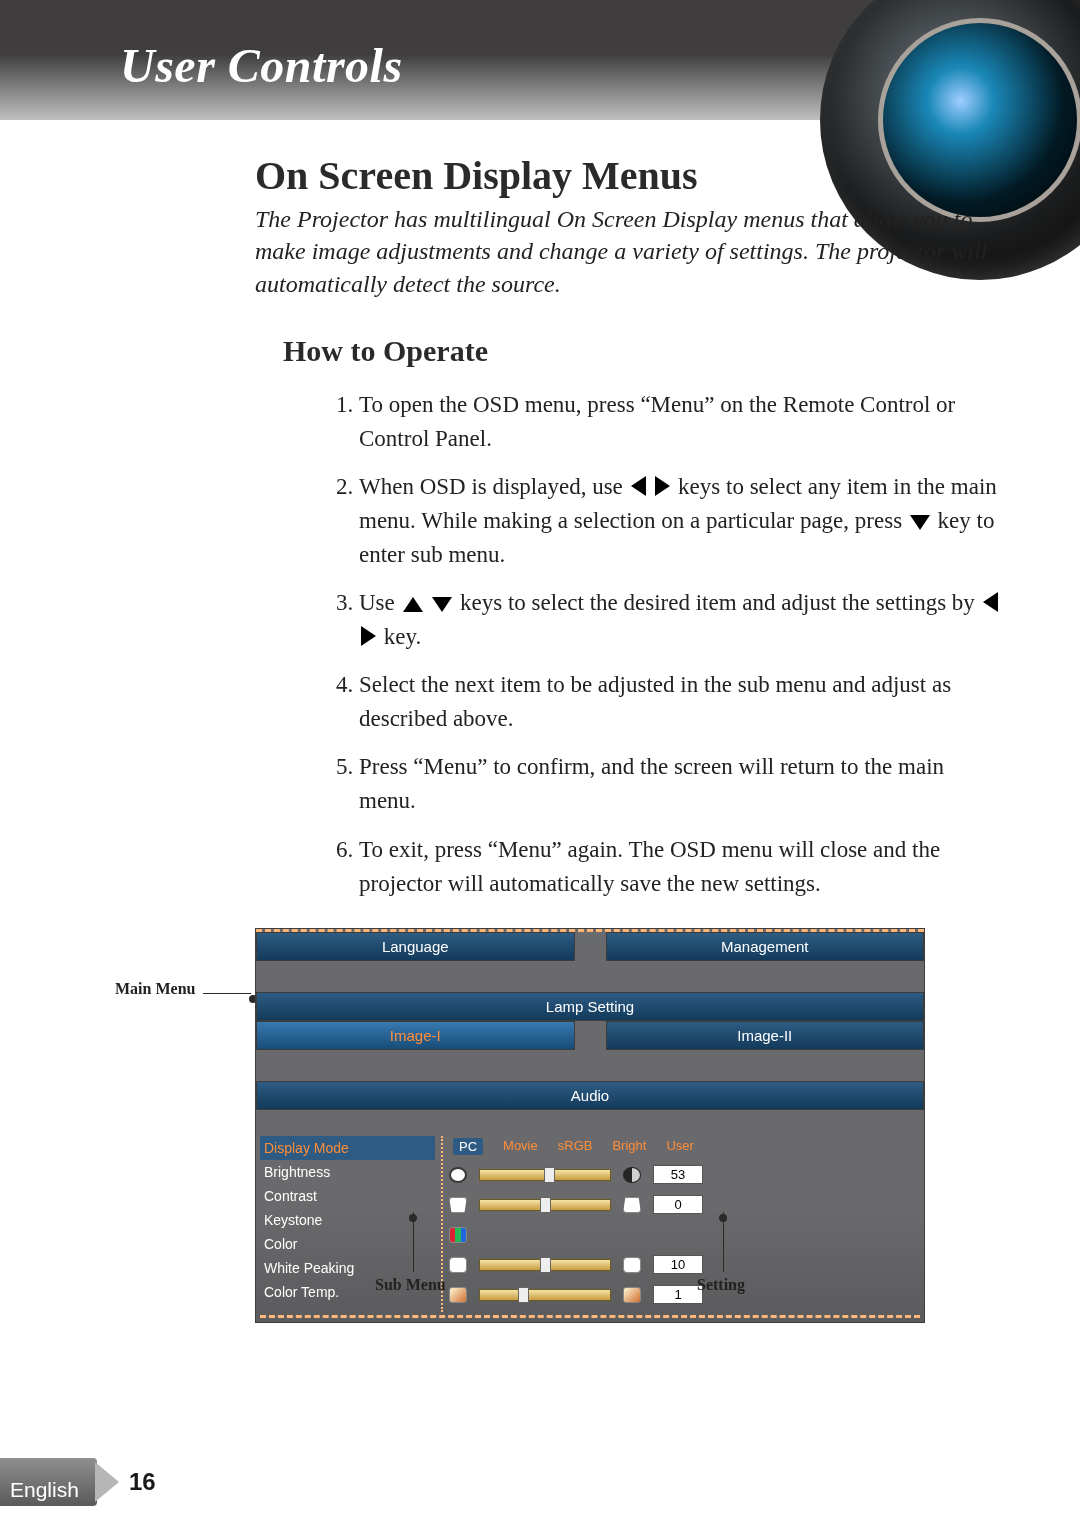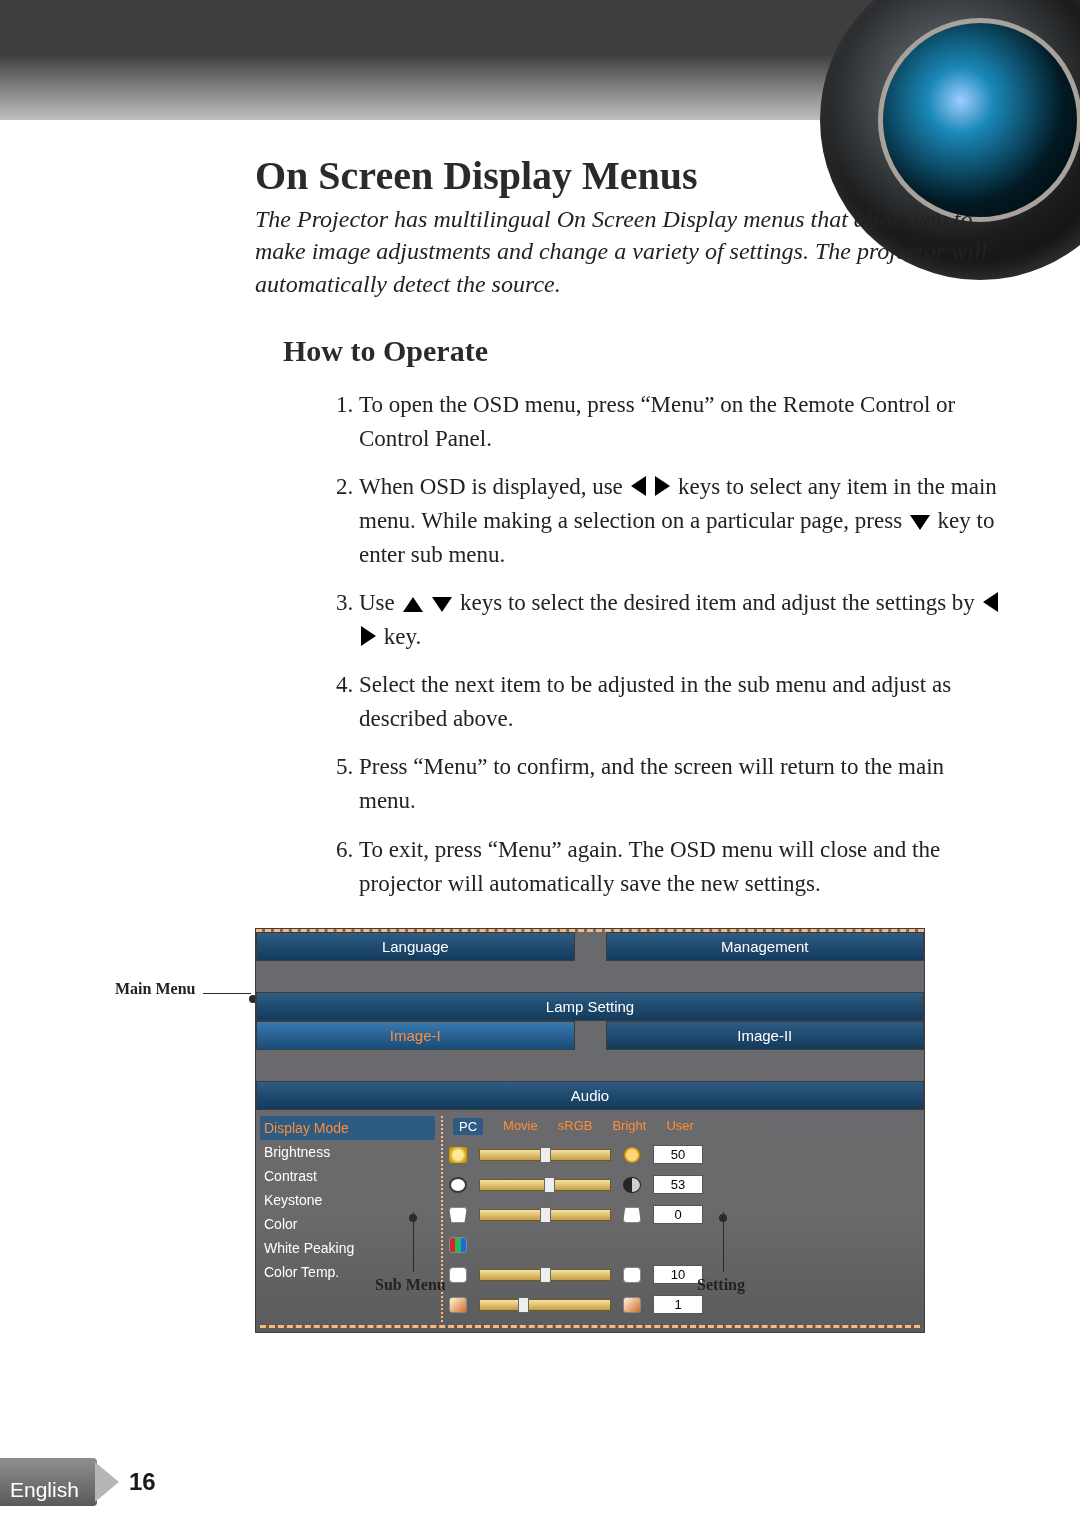--- a/index.html
+++ b/index.html
@@ -126,20 +126,21 @@
   }
   .tab.sel {
     background: linear-gradient(to bottom,#3879b0,#184c78);
     color: #cfeaff;
   }
   .tab.bottomsel { color: #ff8d38; }
 
   .osd-body {
     display: flex;
     padding: 6px 4px 10px 4px;
+    margin-top: 20px;
   }
   .osd-sub {
     width: 175px;
     flex: 0 0 175px;
     border-right: 2px dotted #ffb87a;
     padding-right: 6px;
   }
   .osd-sub .row {
     font-size: 14px;
     padding: 4px 4px;
@@ -273,20 +274,21 @@
     font-size: 24px;
     margin-left: 10px;
     color: #1a1a1a;
   }
 </style>
 </head>
 <body>
 
 <div class="header">
   <div class="lens"></div>
+  <div class="title">User Controls</div>
 </div>
 
 <div class="content">
   <div class="h1">On Screen Display Menus</div>
   <p class="intro">The Projector has multilingual On Screen Display menus that allow you to make image adjustments and change a variety of settings. The projector will automatically detect the source.</p>
 
   <div class="h2">How to Operate</div>
 
   <ol class="steps">
     <li><span>To open the OSD menu, press “Menu” on the Remote Control or Control Panel.</span></li>
@@ -347,28 +349,20 @@
         </div>
       <div class="osd-main">
         <div class="modes" id="osd-modes">
             <span class="sel">PC</span>
             <span>Movie</span>
             <span>sRGB</span>
             <span>Bright</span>
             <span>User</span>
           </div>
         <div id="osd-settings">
-            <div class="setting-row">
-              <span class="mini-icon sun"></span>
-              <div class="slider">
-                <div class="thumb" style="left: calc(50% - 5px);"></div>
-              </div>
-              <span class="mini-icon minidot"></span>
-              <div class="valbox">50</div>
-            </div>
             <div class="setting-row">
               <span class="mini-icon circ"></span>
               <div class="slider">
                 <div class="thumb" style="left: calc(53% - 5px);"></div>
               </div>
               <span class="mini-icon halfc"></span>
               <div class="valbox">53</div>
             </div>
             <div class="setting-row">
               <span class="mini-icon key1"></span>

